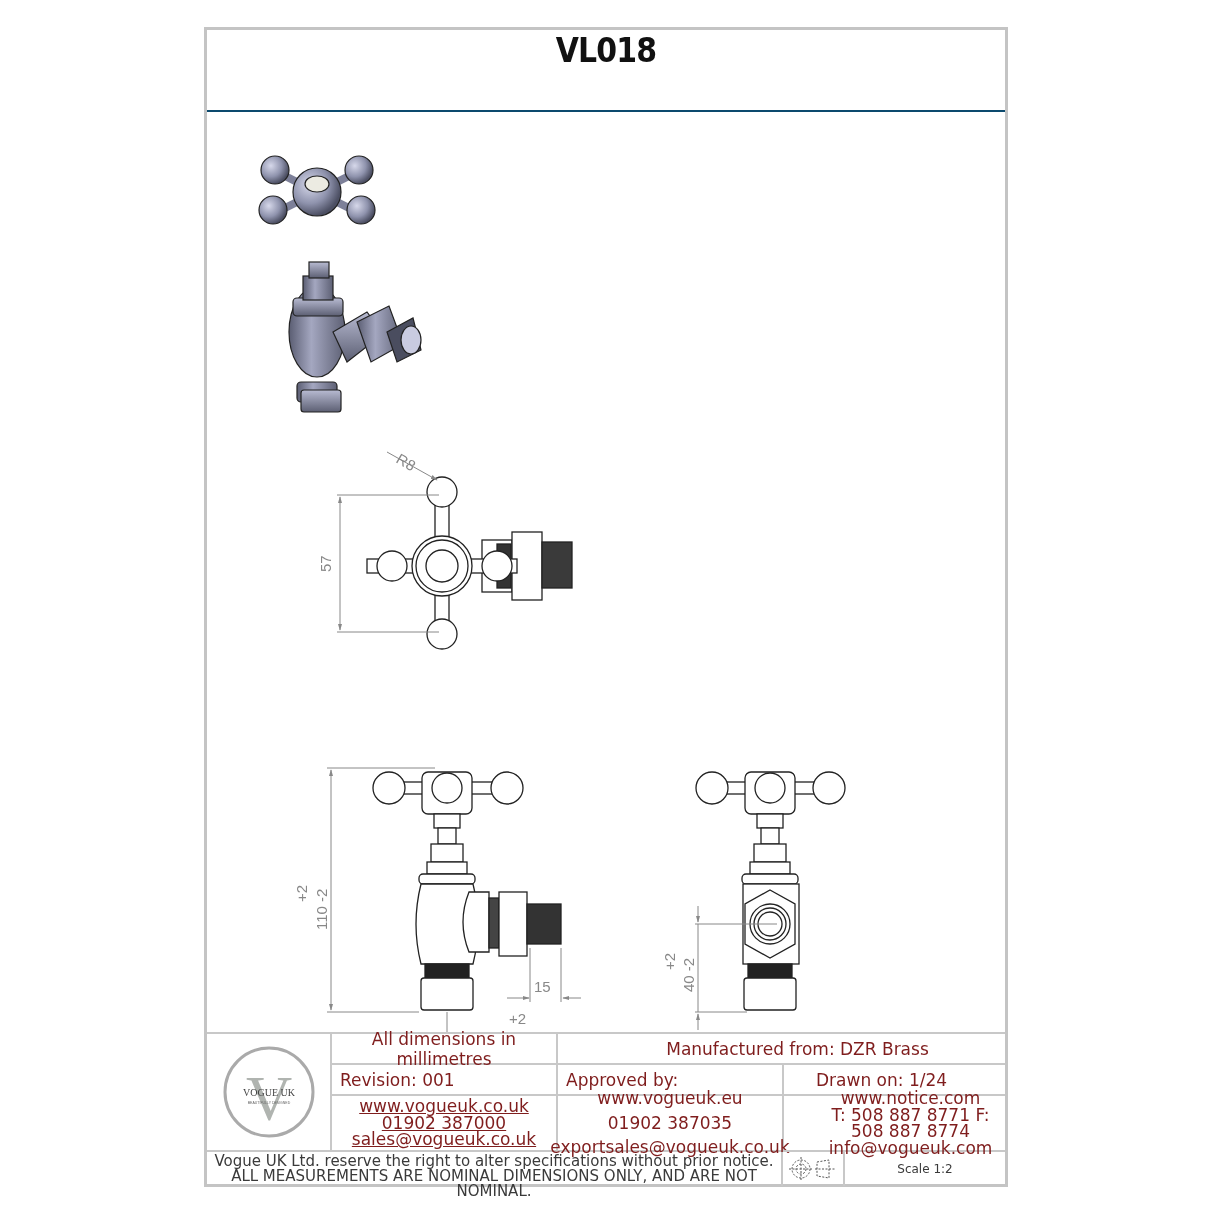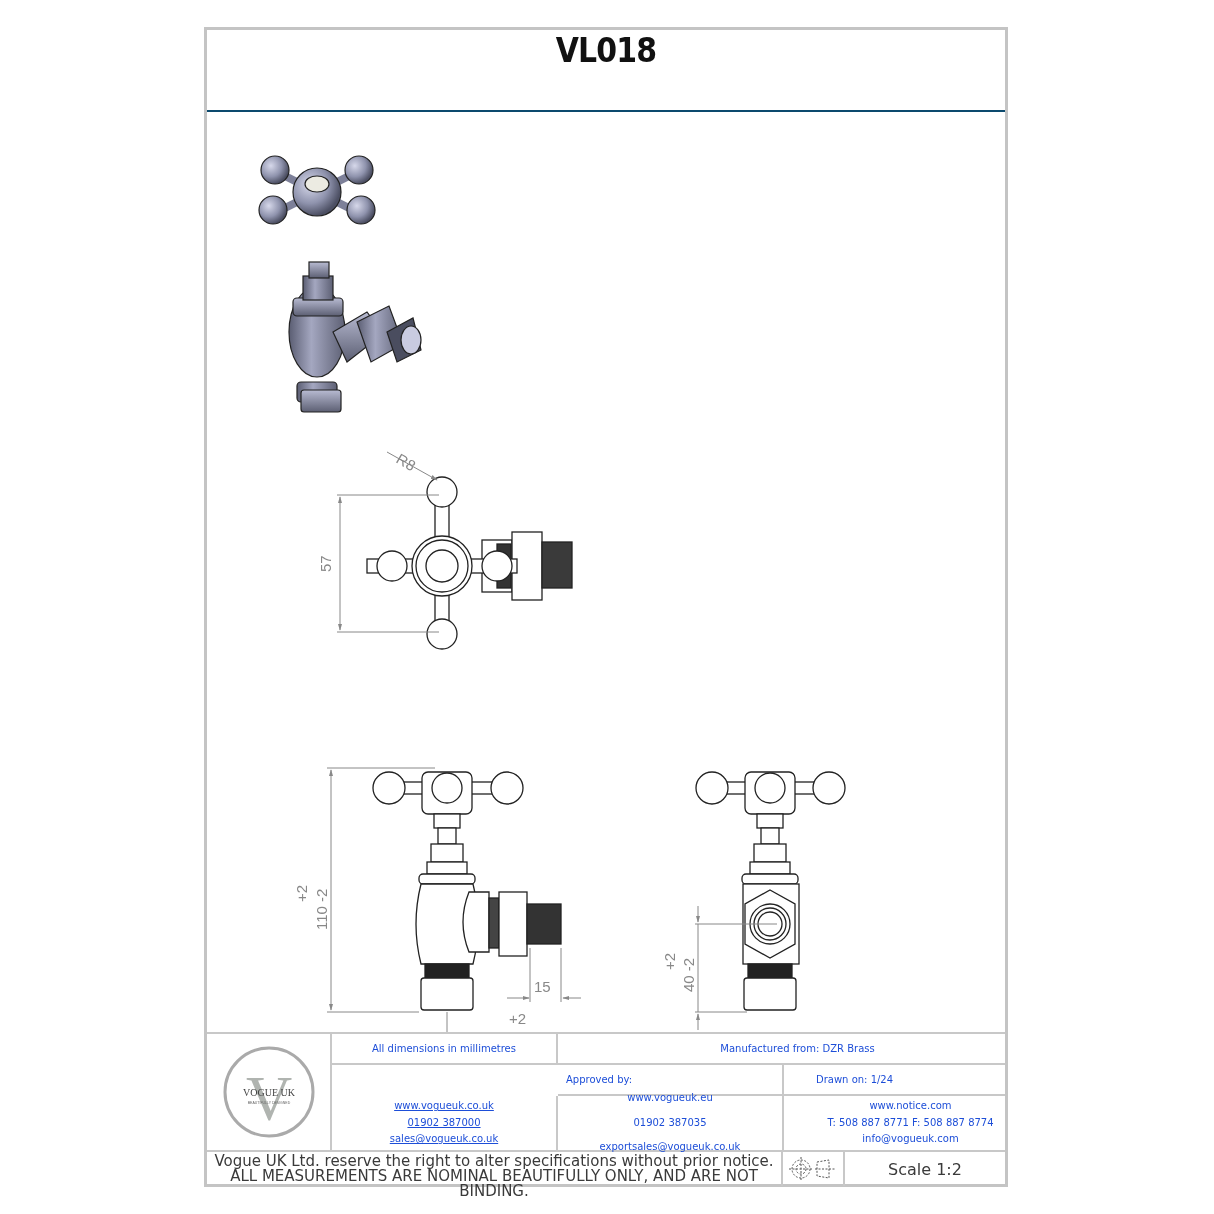--- a/index.html
+++ b/index.html
@@ -3,29 +3,29 @@
 <meta charset="utf-8">
 <style>
   html, body { margin:0; padding:0; background:#ffffff; }
   body { width:1214px; height:1214px; position:relative; overflow:hidden; font-family:"DejaVu Sans", sans-serif; color:#333; }
   .sheet { position:absolute; left:204px; top:27px; width:798px; height:1154px; border:3px solid #c4c4c4; background:#fff; }
   .title-bar { position:absolute; left:0; top:0; width:798px; height:80px; border-bottom:2px solid #0c4a6e; display:flex; align-items:flex-start; justify-content:center; }
   .title-bar span { font-family:"DejaVu Sans", sans-serif; font-weight:bold; font-size:34px; color:#111; letter-spacing:-1px; transform:scaleX(0.88); display:inline-block; }
   .drawing { position:absolute; left:0; top:82px; width:798px; height:920px; }
   .dim-text { font-family:"Liberation Sans", sans-serif; fill:#888; font-size:15px; }
   .tb { position:absolute; left:0; top:1002px; width:798px; height:152px; border-top:2px solid #c8c8c8; }
-  .cell { position:absolute; box-sizing:border-box; border-right:2px solid #c8c8c8; border-bottom:2px solid #c8c8c8; font-size:10px; color:#1d4ed8; display:flex; align-items:center; }
+  .cell { position:absolute; box-sizing:border-box; border-right:2px solid #c8c8c8; border-bottom:2px solid #c8c8c8; font-size:17px; color:#7f1d1d; display:flex; align-items:center; }
   .cell.center { justify-content:center; text-align:center; }
   .cell.left { justify-content:flex-start; padding-left:8px; }
   .cell.nor { border-right:none;padding-left:32px; }
   .multi { flex-direction:column; line-height:16.5px; }
   .logo-cell { position:absolute; left:0; top:0; width:125px; height:118px; border-right:2px solid #c8c8c8; border-bottom:2px solid #c8c8c8; box-sizing:border-box; display:flex; align-items:center; justify-content:center; }
   .notice { position:absolute; left:0; top:118px; width:576px; height:34px; border-right:2px solid #c8c8c8; box-sizing:border-box; font-size:15px; color:#3a3a3a; text-align:center; line-height:15px; padding-top:2px; }
   .proj { position:absolute; left:576px; top:118px; width:62px; height:34px; border-right:2px solid #c8c8c8; box-sizing:border-box; display:flex; align-items:center; justify-content:center; }
-  .scale { position:absolute; left:638px; top:118px; width:160px; height:34px; font-size:16px; color:#3a3a3a; display:flex; align-items:center; justify-content:center; }
+  .scale { position:absolute; left:638px; top:118px; width:160px; height:34px; font-size:12px; color:#3a3a3a; display:flex; align-items:center; justify-content:center; }
 </style>
 </head>
 <body>
 
 <div class="sheet">
 
   <div class="title-bar">
     <span>VL018</span>
   </div>
 
@@ -180,20 +180,21 @@
         <circle cx="48" cy="48" r="44" fill="none" stroke="#aaa" stroke-width="3"></circle>
         <text x="48" y="76" text-anchor="middle" font-family="Liberation Serif, serif" font-size="64" fill="#b0b4b0">V</text>
         <text x="48" y="52" text-anchor="middle" font-family="Liberation Serif, serif" font-size="10" fill="#444">VOGUE UK</text>
         <text x="48" y="60" text-anchor="middle" font-family="Liberation Sans, sans-serif" font-size="3.5" fill="#666">BEAUTIFULLY DESIGNED</text>
       </svg>
     </div>
 
     <div class="cell center" style="left:125px; top:0; width:226px; height:31px;">All dimensions in millimetres</div>
     <div class="cell center nor" style="left:351px; top:0; width:447px; height:31px;">Manufactured from: DZR  Brass</div>
 
+    <div class="cell left" style="left:125px; top:31px; width:226px; height:31px;">Revision: 001</div>
     <div class="cell left" style="left:351px; top:31px; width:226px; height:31px;">Approved by:</div>
     <div class="cell left nor" style="left:577px; top:31px; width:221px; height:31px;">Drawn on: 1/24</div>
 
     <div class="cell center multi" style="left:125px; top:62px; width:226px; height:56px;text-decoration:underline;">
       <span>www.vogueuk.co.uk</span>
       <span>01902 387000</span>
       <span>sales@vogueuk.co.uk</span>
     </div>
     <div class="cell center multi" style="left:351px; top:62px; width:226px; height:56px;gap:8px;">
       <span>www.vogueuk.eu</span>
@@ -201,21 +202,21 @@
       <span>exportsales@vogueuk.co.uk</span>
     </div>
     <div class="cell center multi nor" style="left:577px; top:62px; width:221px; height:56px;">
       <span>www.notice.com</span>
       <span>T: 508 887 8771 F: 508 887 8774</span>
       <span>info@vogueuk.com</span>
     </div>
 
     <div class="notice">
       <div>Vogue UK Ltd. reserve the right to alter specifications without prior notice.</div>
-      <div>ALL MEASUREMENTS ARE NOMINAL BEAUTIFULLY ONLY, AND ARE NOT BINDING.</div>
+      <div>ALL MEASUREMENTS ARE NOMINAL DIMENSIONS ONLY, AND ARE NOT NOMINAL.</div>
     </div>
     <div class="proj">
       <svg width="48" height="26" viewBox="0 0 48 26">
         <g fill="none" stroke="#555" stroke-width="1" stroke-dasharray="2,1.5">
           <circle cx="12" cy="13" r="9"></circle>
           <circle cx="12" cy="13" r="5"></circle>
           <line x1="12" y1="1" x2="12" y2="25"></line>
           <line x1="0" y1="13" x2="24" y2="13"></line>
           <path d="M28,6 L40,4 L40,22 L28,20 Z"></path>
           <line x1="26" y1="13" x2="46" y2="13"></line>

